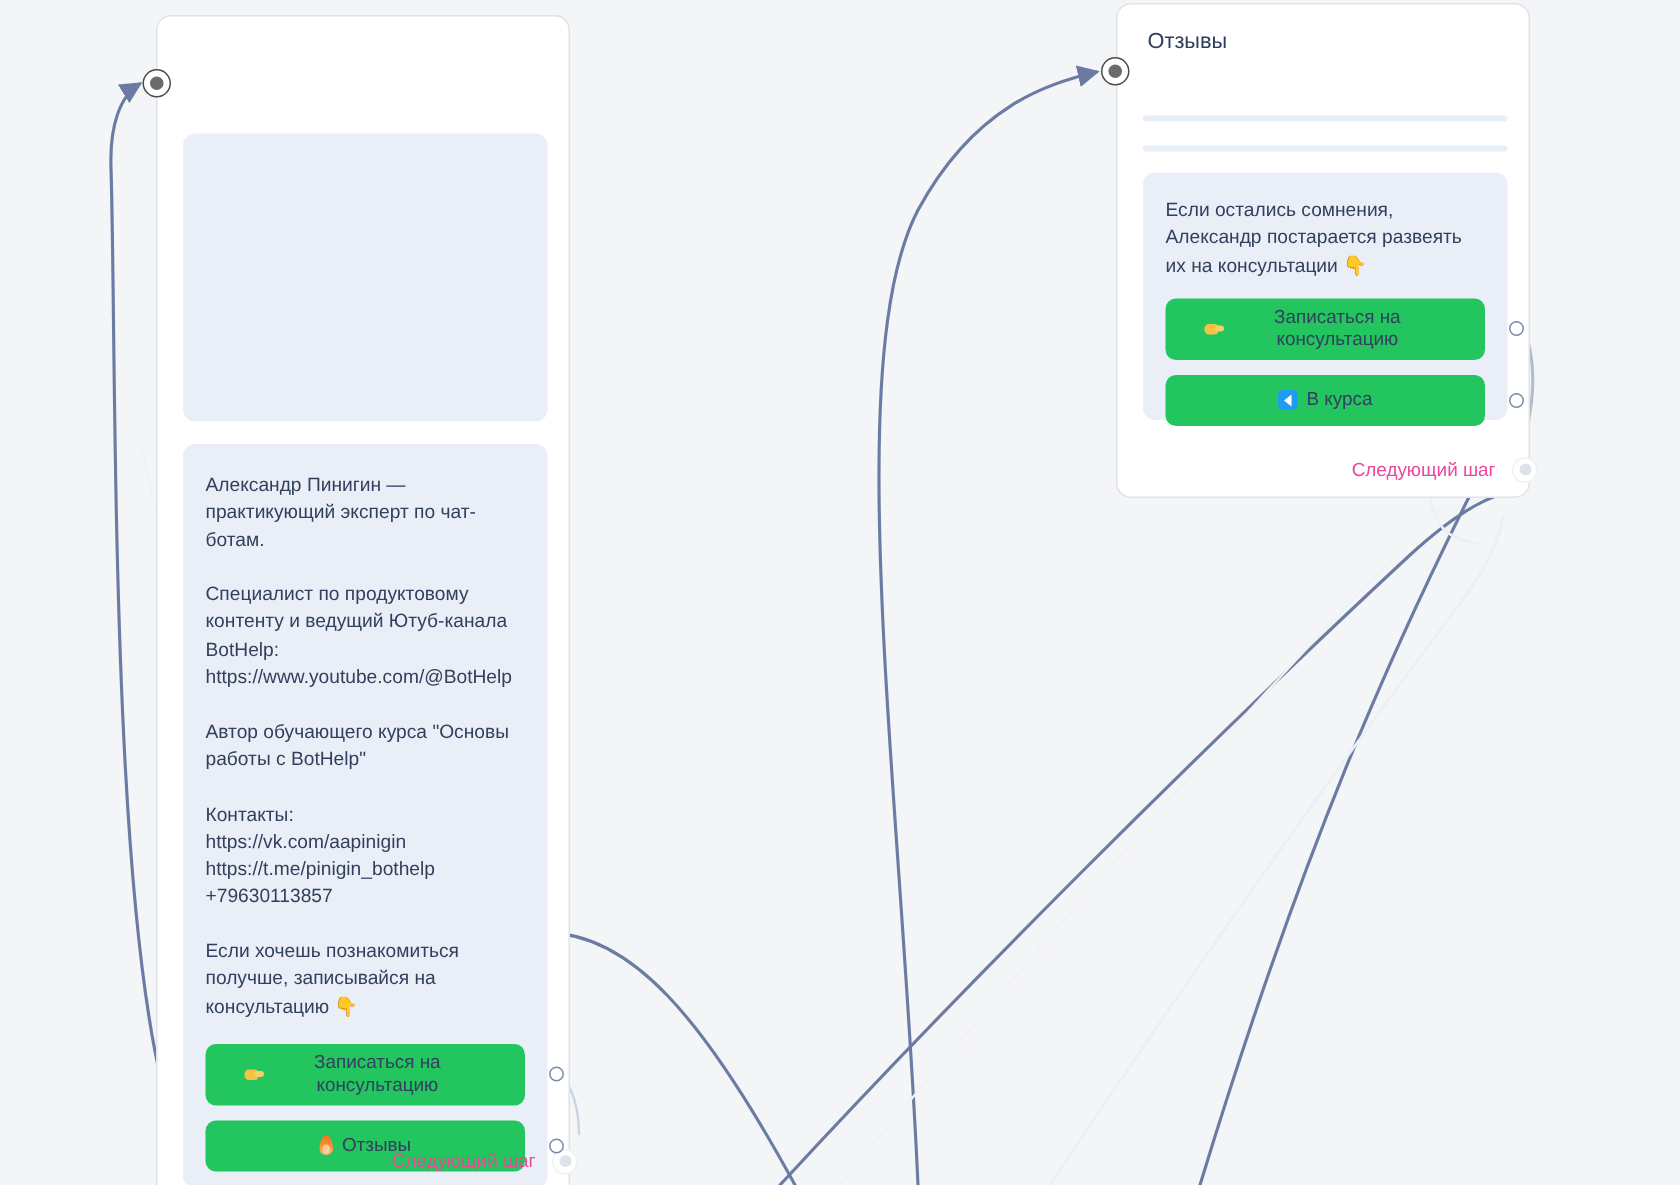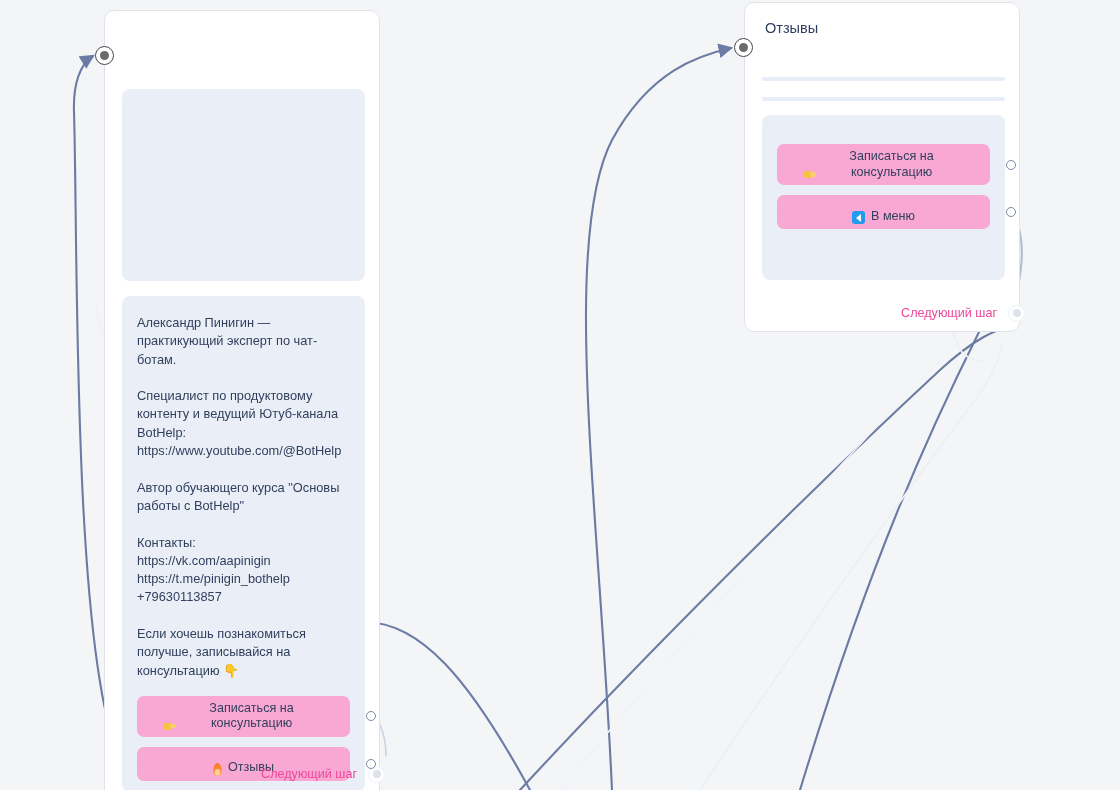--- a/index.html
+++ b/index.html
@@ -100,25 +100,25 @@
 
   .btn-list { margin-top: 13px; }
 
   .btn-row {
     position: relative;
     margin-bottom: 10px;
   }
   .btn-row:last-child { margin-bottom: 0; }
 
   .reply-btn {
-    background: #f9a8d4;
+    background: #22c55e;
     border-radius: 7px;
     min-height: 34px;
     display: flex;
-    align-items: flex-end;
+    align-items: center;
     justify-content: center;
     text-align: center;
     font-size: 12.6px;
     line-height: 15.5px;
     color: #32405e;
     padding: 5px 26px;
   }
 
   
   .flame {
@@ -328,34 +328,35 @@
   <div class="in-node" style="left:95px; top:46px;"></div>
 
   <div class="node-card" style="left:744px; top:2px; width:276px; height:330px;">
 
     <div class="card-title" style="padding-top:16px;">Отзывы</div>
 
     <div class="skeleton-line" style="position:absolute; left:17px; top:74px; width:243px;"></div>
     <div class="skeleton-line" style="position:absolute; left:17px; top:94px; width:243px;"></div>
 
     <div class="bubble" style="position:absolute; left:17px; top:112px; width:243px; height:165px;">
+      <div class="bubble-text">Если остались сомнения, Александр постарается развеять их на консультации 👇</div>
 
       <div class="btn-list">
         <div class="btn-row">
           <div class="reply-btn" style="min-height:37px;">
             <span class="hand"></span>
             <span>Записаться на консультацию</span>
           </div>
           <div class="btn-port"></div>
         </div>
 
         <div class="btn-row">
           <div class="reply-btn">
             <span class="tile-arrow"></span>
-            <span>В меню</span>
+            <span>В курса</span>
           </div>
           <div class="btn-port"></div>
         </div>
       </div>
     </div>
 
     <div class="next-step" style="top:303px;">
       <span class="next-step-label">Следующий шаг</span>
       <span class="next-step-dot"></span>
     </div>

